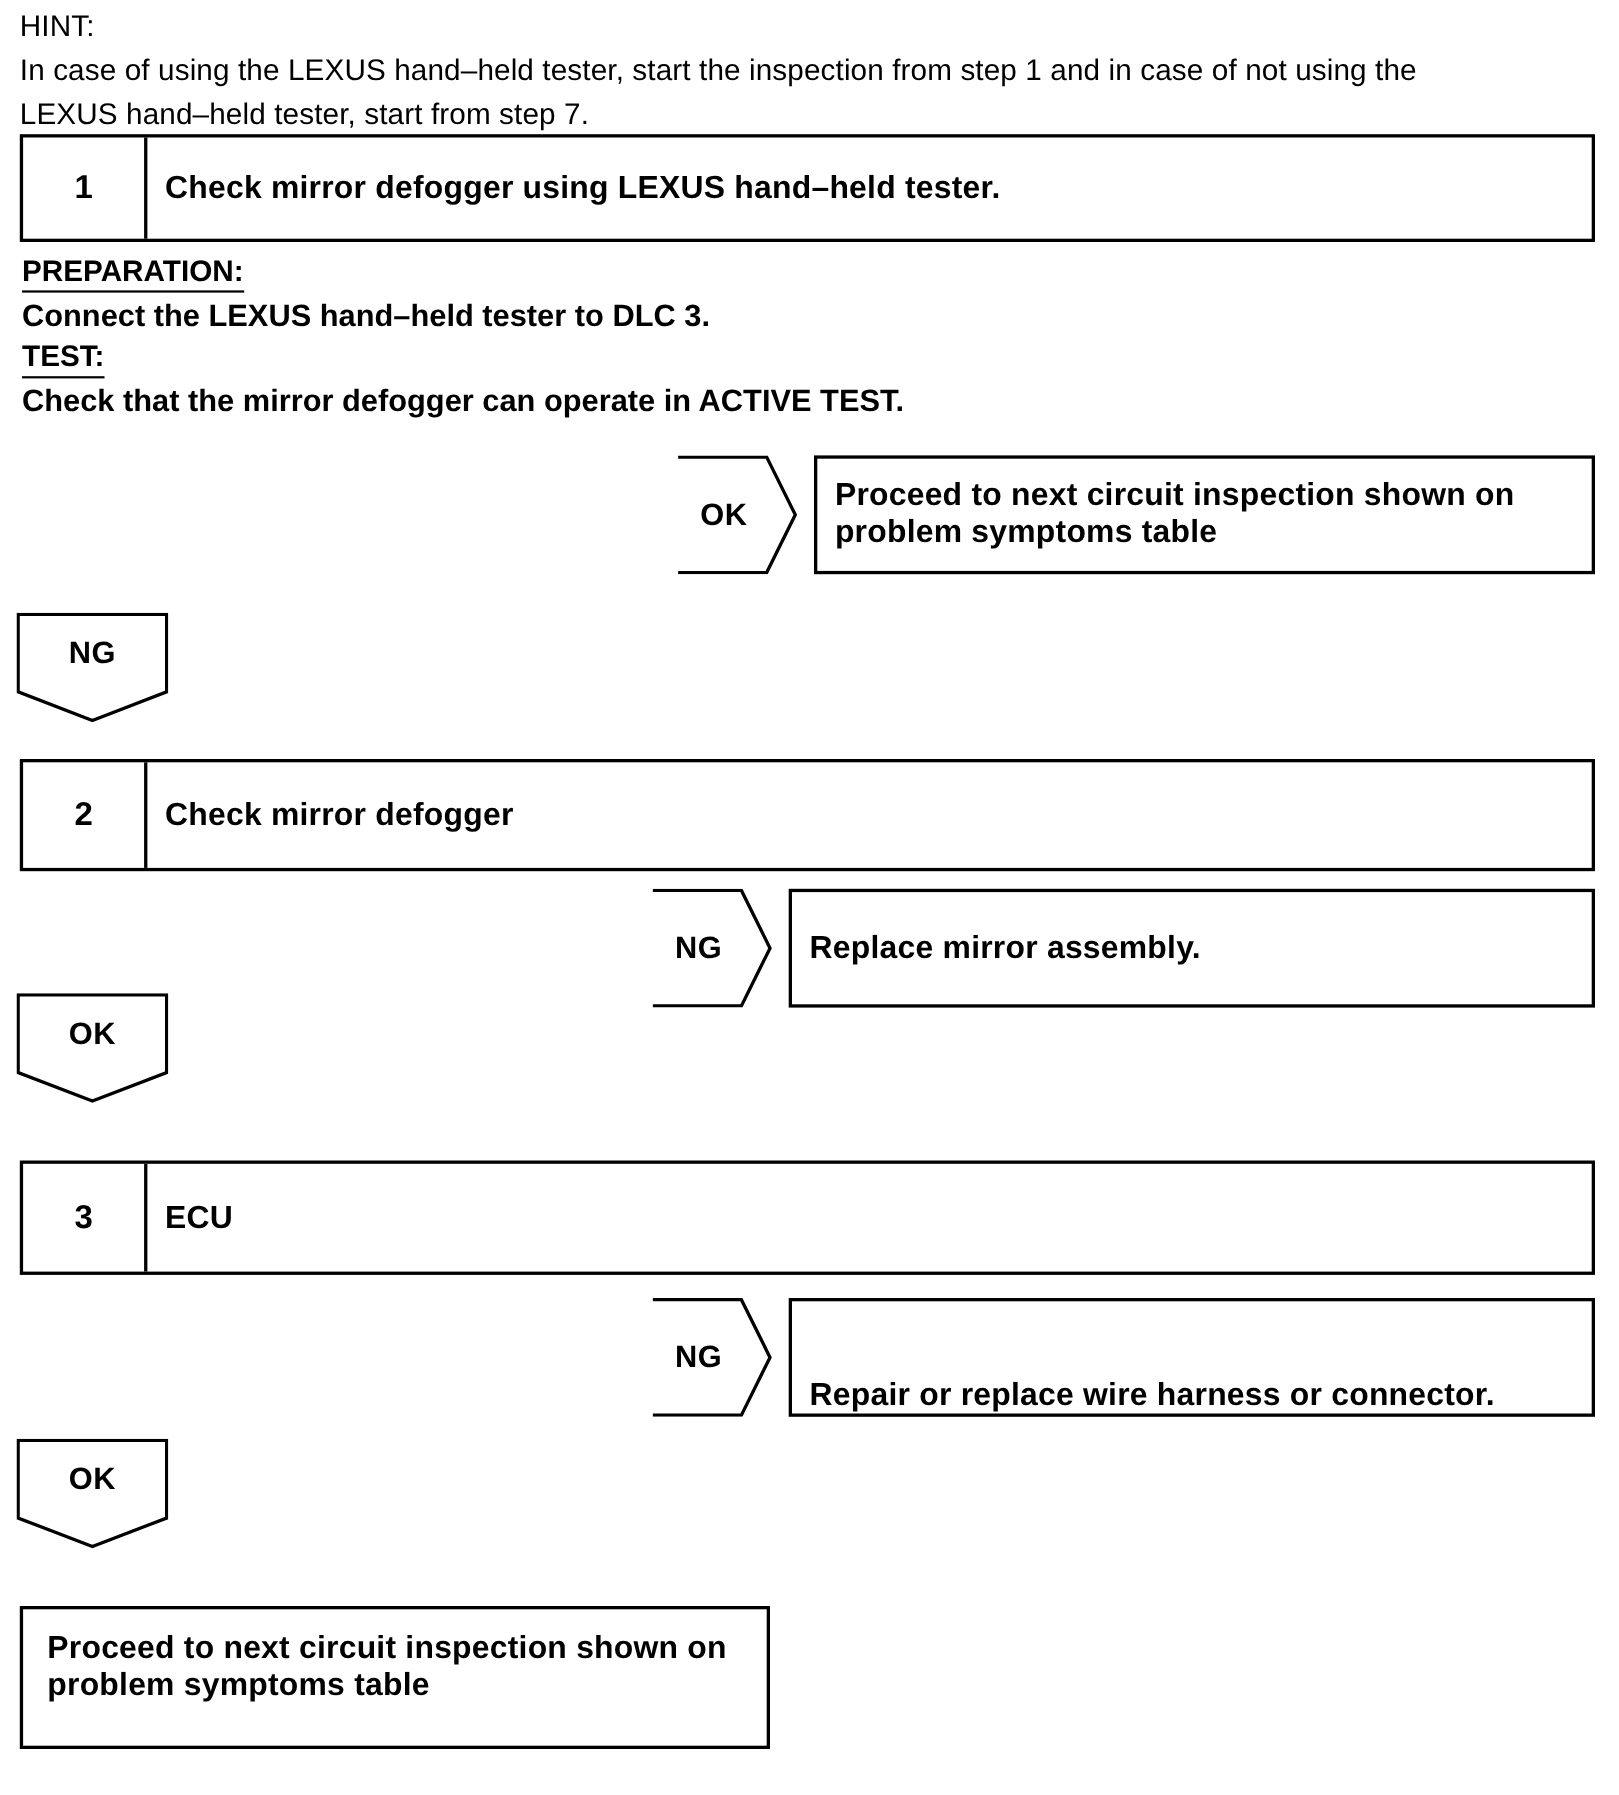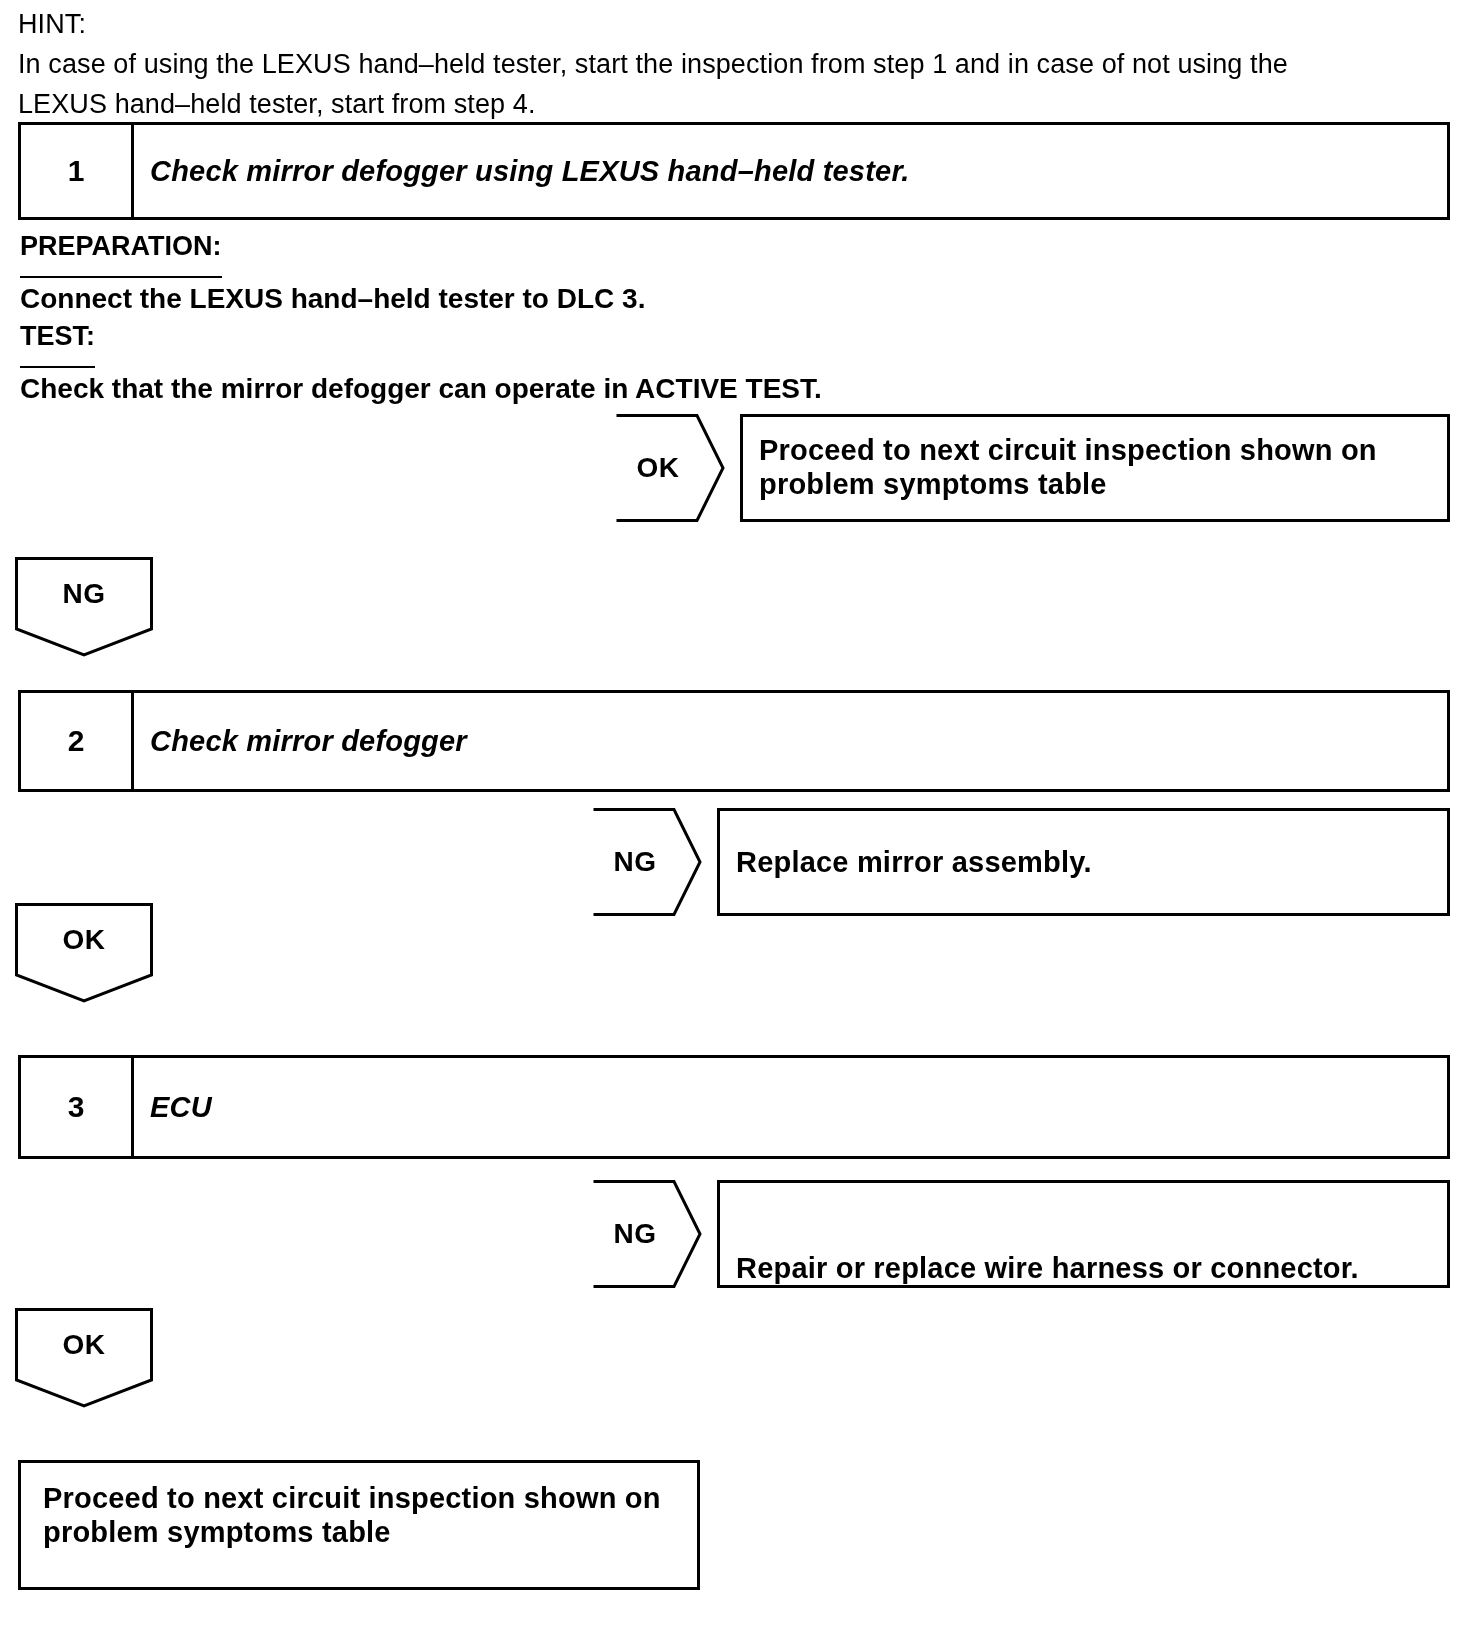--- a/index.html
+++ b/index.html
@@ -66,39 +66,38 @@
   }
   .step-title {
     flex: 1 1 auto;
     display: flex;
     align-items: center;
     padding: 0 16px;
     font-size: 29px;
     font-weight: 700;
     line-height: 34px;
     letter-spacing: 0.2px;
-    font-style: italic;
   }
   .step-title.two-line {
     align-items: center;
   }
 
   
   .detail-block {
     position: absolute;
     left: 20px;
     width: 1000px;
   }
   .detail-head {
     font-size: 27px;
     font-weight: 700;
     line-height: 36px;
     display: inline-block;
     border-bottom: 2px solid #000;
-    padding-bottom: 12px;
+    padding-bottom: 0px;
     margin-bottom: 2px;
   }
   .detail-text {
     font-size: 28px;
     font-weight: 700;
     line-height: 38px;
   }
 
   
   .branch {
@@ -200,21 +199,21 @@
   .terminal-box span { display: block; }
 </style>
 </head>
 <body>
 
 <div class="page">
 
   <div class="hint-block">
     <div class="hint-label">HINT:</div>
     <div class="hint-body">In case of using the LEXUS hand–held tester, start the inspection from step 1 and in case of not using the</div>
-    <div class="hint-body">LEXUS hand–held tester, start from step 4.</div>
+    <div class="hint-body">LEXUS hand–held tester, start from step 7.</div>
   </div>
 
   <div class="step-box" style="left:18px; top:122px; width:1432px; height:98px;">
     <div class="step-num">1</div>
     <div class="step-title">Check mirror defogger using LEXUS hand–held tester.</div>
   </div>
 
   <div class="detail-block" style="top:228px;">
     <div>
       <span class="detail-head">PREPARATION:</span>

